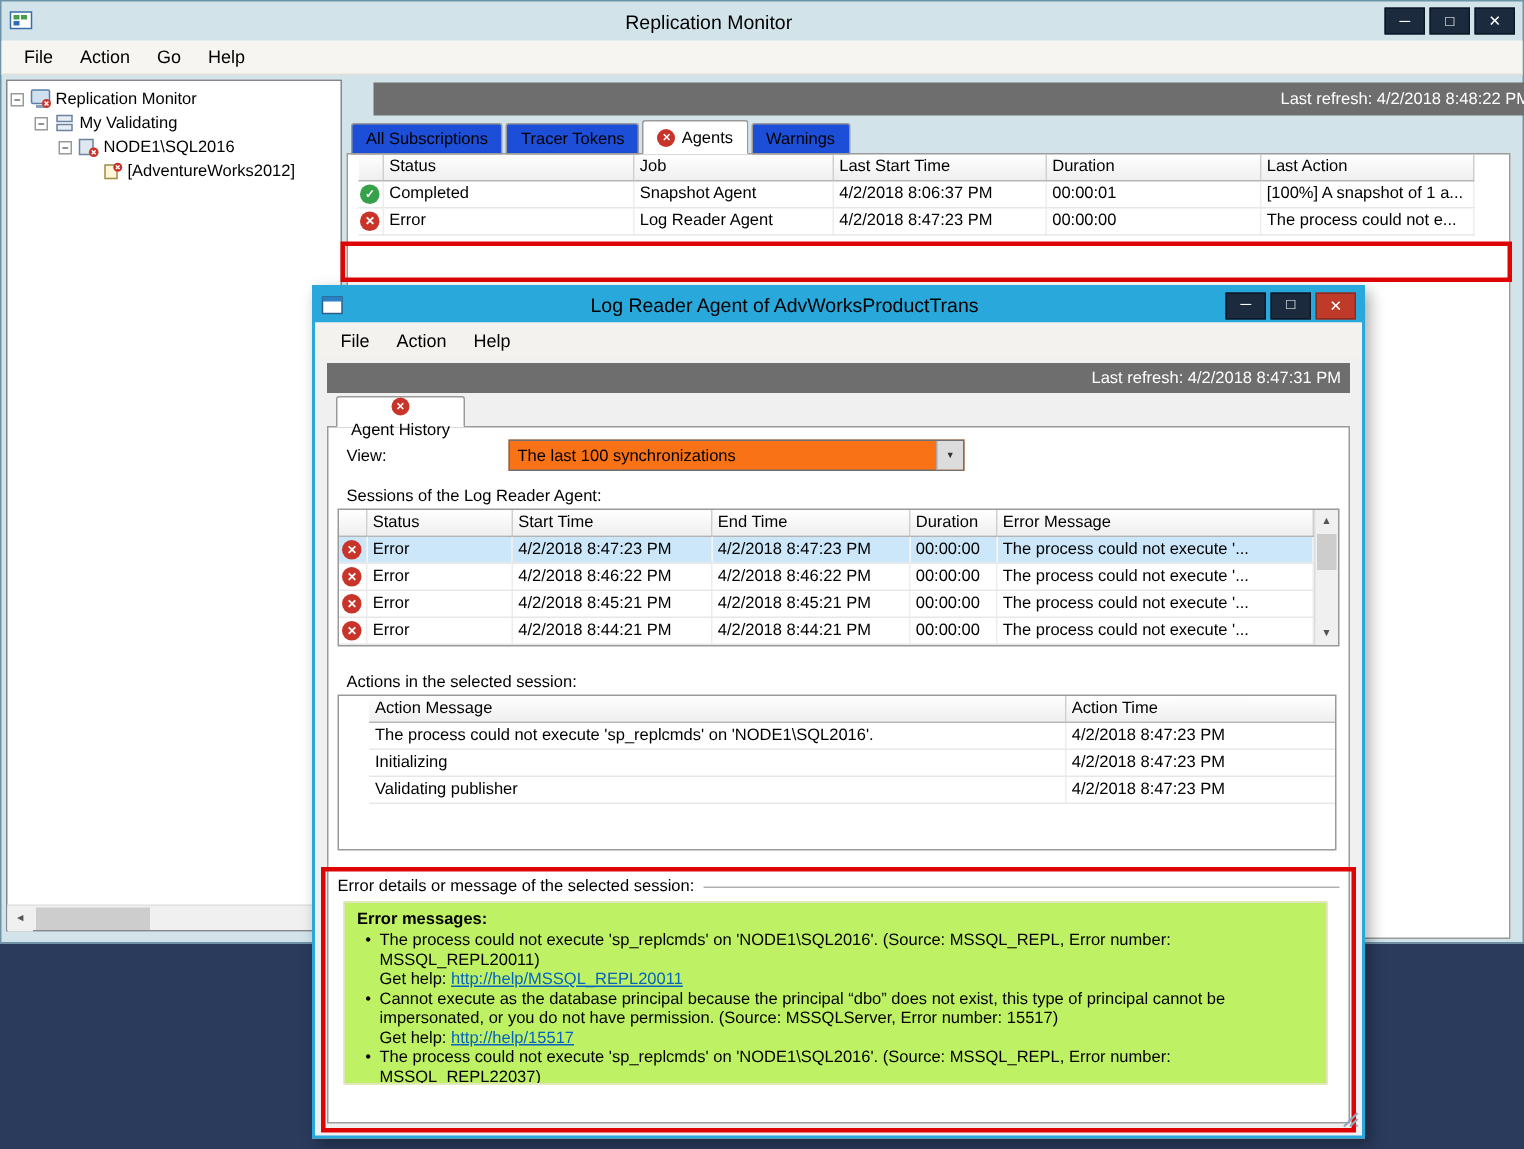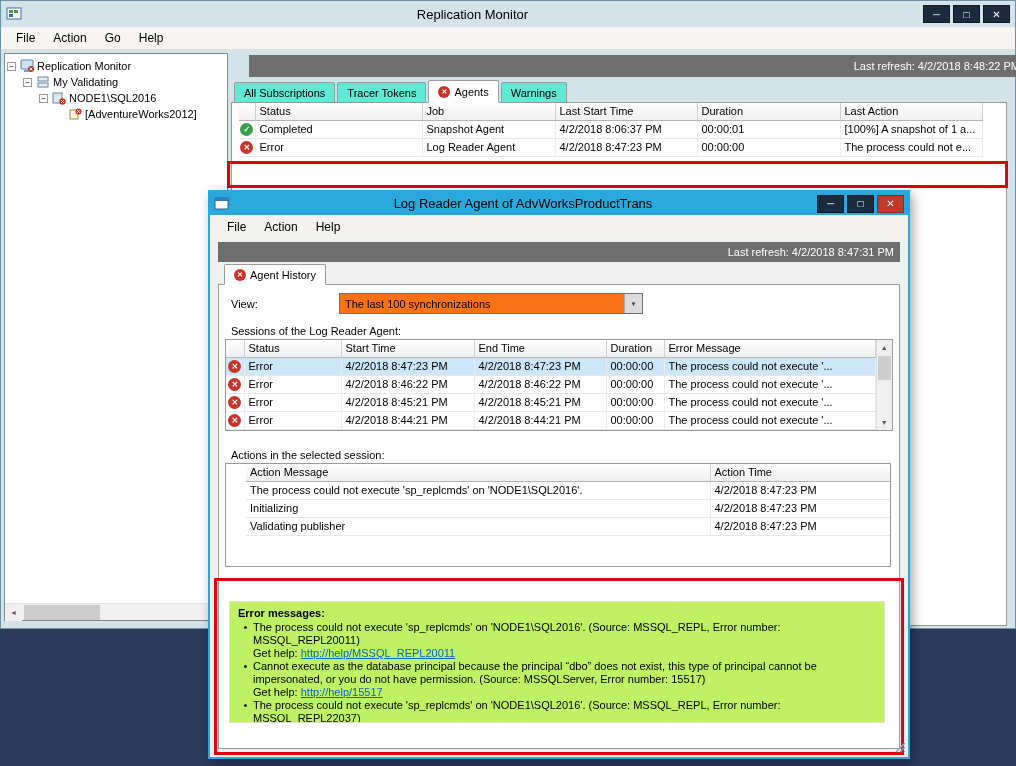--- a/index.html
+++ b/index.html
@@ -25,21 +25,21 @@
   .tree-icon { margin-right:3px; flex:none; display:inline-flex; }
   .hscroll { position:absolute; left:0; right:0; bottom:0; height:17px; background:#f0f0f0; border-top:1px solid #e2e2e2; display:flex; align-items:center; }
   .sbtn { width:17px; height:17px; background:#f0f0f0; color:#555; font-size:7px; display:flex; align-items:center; justify-content:center; flex:none; }
   .hthumb { width:76px; height:15px; background:#cdcdcd; margin-left:2px; }
   .htrack { flex:1; }
 
   
   .refresh-bar { position:absolute; background:#6e6e6e; color:#fff; font-size:11px; text-align:right; }
   .refresh-main { left:248px; top:54px; width:776px; height:22px; line-height:22px; padding-right:5px; }
   .tabs { position:absolute; left:233px; top:79px; height:23px; display:flex; align-items:flex-end; z-index:3; }
-  .tab { display:inline-flex; align-items:center; gap:4px; height:21px; padding:0 9px; background:#5eead4; border:1px solid #9a9a9a; margin-right:2px; border-radius:2px 2px 0 0; }
+  .tab { display:inline-flex; align-items:center; gap:4px; height:21px; padding:0 9px; background:#1d4ed8; border:1px solid #9a9a9a; margin-right:2px; border-radius:2px 2px 0 0; }
   .tab.active { background:#fff; height:23px; border-bottom:1px solid #fff; }
   .main-panel { position:absolute; left:230px; top:101px; width:776px; height:524px; background:#fff; border:1px solid #9a9a9a; z-index:1; }
   .section-label { margin:10px 0 6px 8px; }
 
   
   table { border-collapse:collapse; table-layout:fixed; font-size:11px; }
   th { font-weight:normal; text-align:left; background:linear-gradient(#ffffff,#efefef); border-right:1px solid #cfcfcf; border-bottom:1px solid #b5b5b5; padding:2px 4px; height:17px; overflow:hidden; white-space:nowrap; }
   td { padding:2px 4px; border-right:1px solid #ededed; border-bottom:1px solid #e7e7e7; height:18px; white-space:nowrap; overflow:hidden; }
   td.ic, th.ic { text-align:center; padding:1px; }
   tr.sel td { background:#cbe7f9; }
@@ -52,21 +52,21 @@
   
   .annotation { position:absolute; border:3px solid #de0404; pointer-events:none; }
   .annotation-1 { left:227px; top:161px; width:781px; height:27px; z-index:5; }
 
   
   .dialog { position:absolute; left:208px; top:190px; width:702px; height:569px; background:#f0f0f0; border:2px solid #29a8dc; z-index:10; box-shadow:3px 4px 10px rgba(0,0,0,0.35); }
   .dlg-titlebar { height:23px; background:#29a8dc; display:flex; align-items:center; padding:0 4px; }
   .dlg-titlebar .title { flex:1; text-align:center; font-size:13px; }
   .dlg-menubar { height:24px; background:#f4f2ef; display:flex; align-items:center; padding-left:8px; font-size:12px; }
   .refresh-dlg { left:8px; top:50px; width:682px; height:20px; line-height:20px; padding-right:6px; }
-  .dlg-tab { position:absolute; left:14px; top:72px; height:21px; display:inline-flex; align-items:center; gap:4px; padding:0 9px; background:#fff; border:1px solid #9a9a9a; border-bottom:1px solid #fff; border-radius:2px 2px 0 0; z-index:3; }
+  .dlg-tab { position:absolute; left:14px; top:72px; height:21px; display:inline-flex; align-items:center; gap:4px; padding:0 9px; background:#fff; border:1px solid #9a9a9a; border-bottom:1px solid #fff; border-radius:2px 2px 0 0; z-index:3;flex-direction:column; }
   .dlg-panel { position:absolute; left:8px; top:92px; right:8px; bottom:8px; background:#fff; border:1px solid #9a9a9a; z-index:1; }
 
   .view-label { position:absolute; left:12px; top:13px; }
   .dropdown { position:absolute; left:120px; top:8px; width:304px; height:21px; background:#f97316; border:1px solid #707070; display:flex; align-items:center; }
   .dd-text { flex:1; padding-left:5px; overflow:hidden; white-space:nowrap; }
   .dd-btn { width:18px; height:100%; background:#dcdcdc; border-left:1px solid #a8a8a8; color:#333; font-size:6px; display:flex; align-items:center; justify-content:center; }
 
   .sessions-label { position:absolute; left:12px; top:40px; }
   .sessions-wrap { position:absolute; left:6px; top:54px; width:668px; border:1px solid #9a9a9a; display:flex; background:#fff; }
   .vscroll { width:17px; background:#f0f0f0; border-left:1px solid #dcdcdc; display:flex; flex-direction:column; }
@@ -370,20 +370,24 @@
             <td>4/2/2018 8:47:23 PM</td>
           </tr>
           <tr>
             <td>Validating publisher</td>
             <td>4/2/2018 8:47:23 PM</td>
           </tr>
         </tbody>
           </table>
       </div>
 
+      <div class="group-row">
+        <span>Error details or message of the selected session:</span>
+        <span class="group-line"></span>
+      </div>
 
       <div class="yellow-box">
         <div class="em-title">Error messages:</div>
         <div class="em-item">
           <span class="b">•</span>
           <div class="btxt">
             <div>The process could not execute 'sp_replcmds' on 'NODE1\SQL2016'. (Source: MSSQL_REPL, Error number: MSSQL_REPL20011)</div>
             <div><span>Get help:</span>
               <a href="#">http://help/MSSQL_REPL20011</a></div>
           </div>

